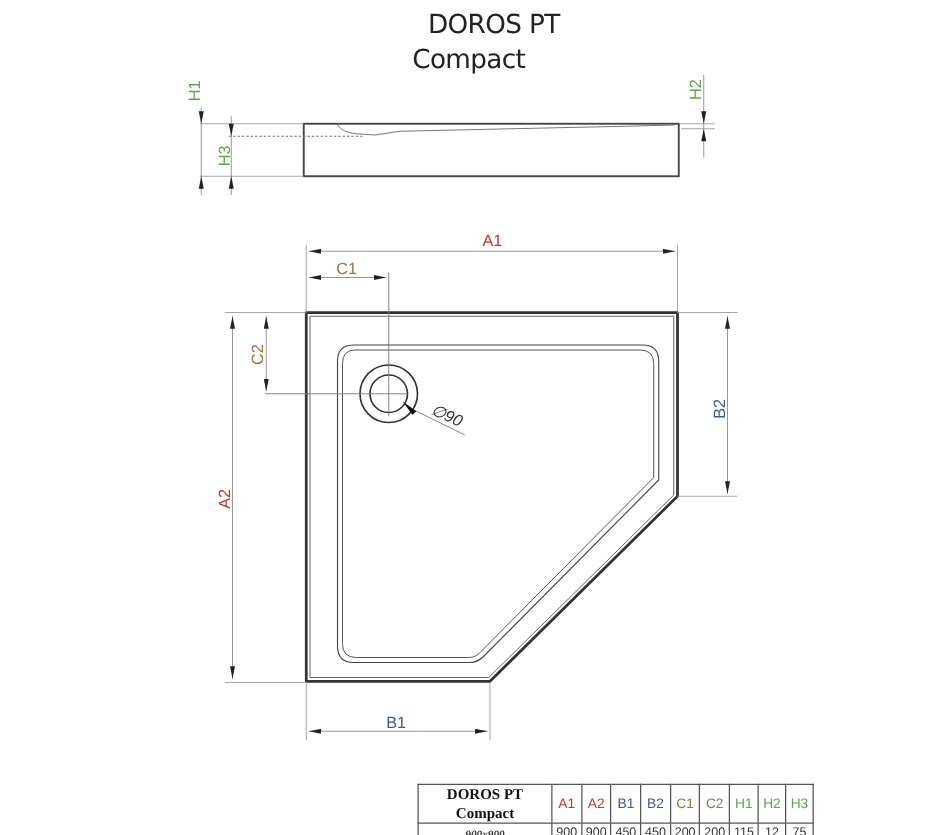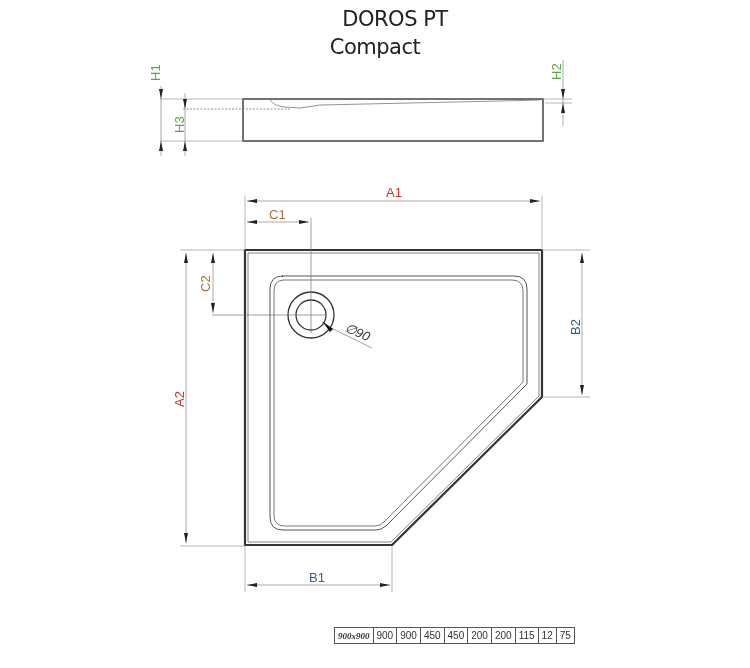--- a/index.html
+++ b/index.html
@@ -112,20 +112,32 @@
     <line x1="582" y1="253" x2="582" y2="395" stroke="#888" stroke-width="0.7" marker-start="url(#arr)" marker-end="url(#arr)"></line>
     <text class="lbl" transform="translate(580,335) rotate(-90)" fill="#3d5a99">B2</text>
 
     <line x1="247" y1="585" x2="390" y2="585" stroke="#888" stroke-width="0.7" marker-start="url(#arr)" marker-end="url(#arr)"></line>
     <text class="lbl" x="309" y="582" fill="#3d5a99">B1</text>
   </g>
 </svg>
 
 <table class="spec-table">
   <tbody>
+      <tr>
+    <td class="model">DOROS PT Compact</td>
+    <td class="hdr" style="color:#c0392b">A1</td>
+    <td class="hdr" style="color:#c0392b">A2</td>
+    <td class="hdr" style="color:#3d5a99">B1</td>
+    <td class="hdr" style="color:#3d5a99">B2</td>
+    <td class="hdr" style="color:#a0733a">C1</td>
+    <td class="hdr" style="color:#a0733a">C2</td>
+    <td class="hdr" style="color:#5aa845">H1</td>
+    <td class="hdr" style="color:#5aa845">H2</td>
+    <td class="hdr" style="color:#5aa845">H3</td>
+  </tr>
   <tr>
     <td class="size">900x900</td>
     <td>900</td>
     <td>900</td>
     <td>450</td>
     <td>450</td>
     <td>200</td>
     <td>200</td>
     <td>115</td>
     <td>12</td>

